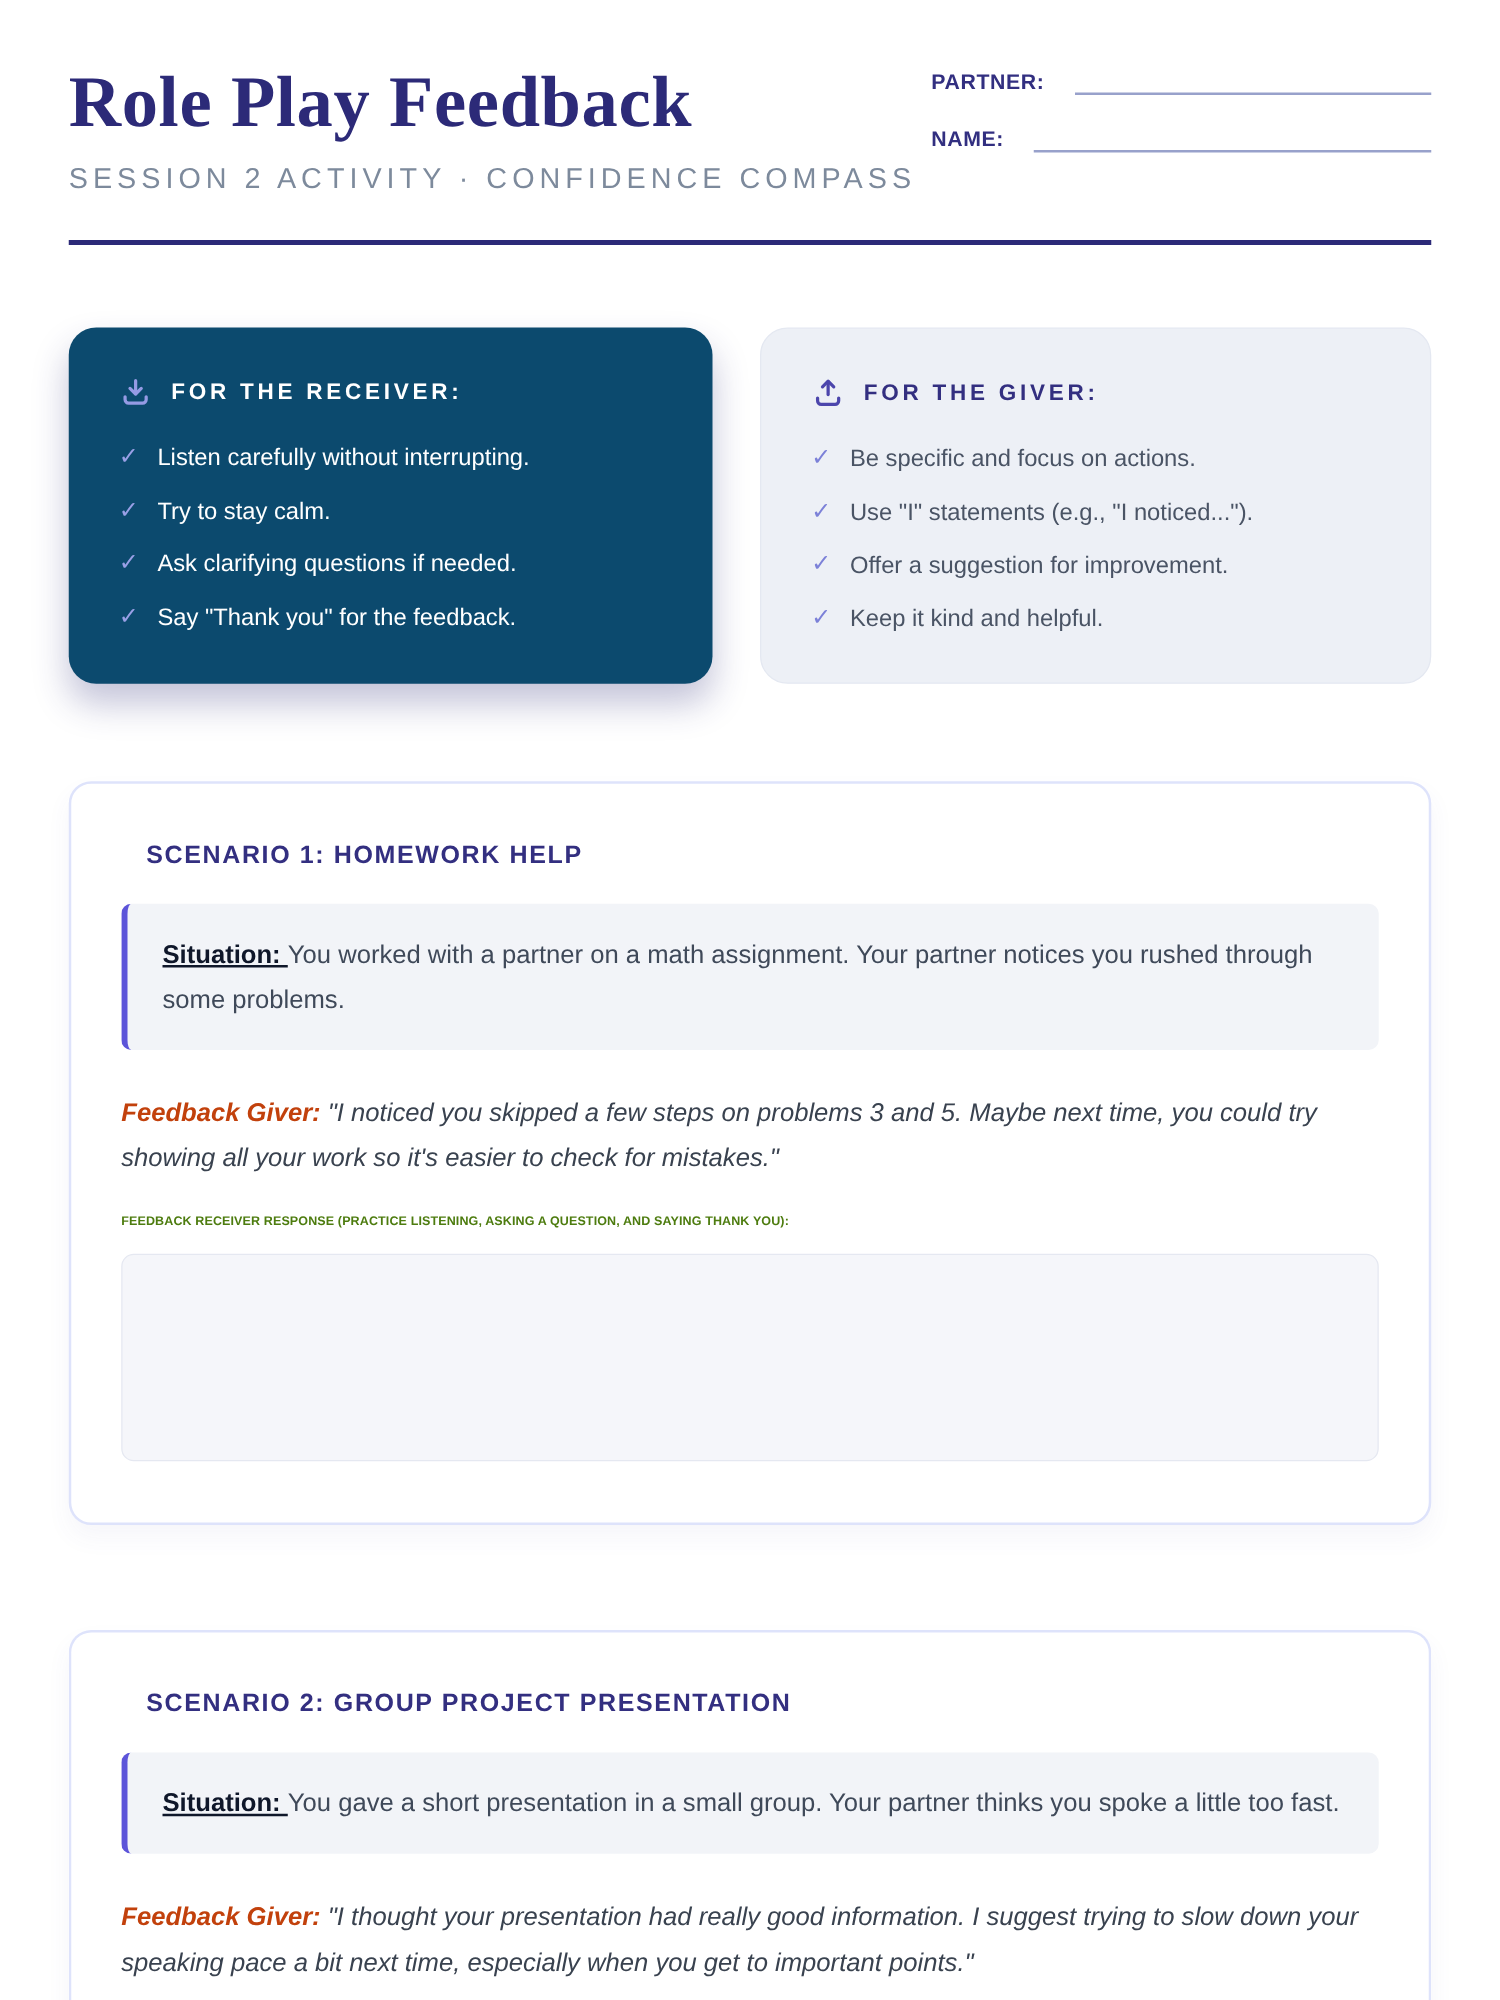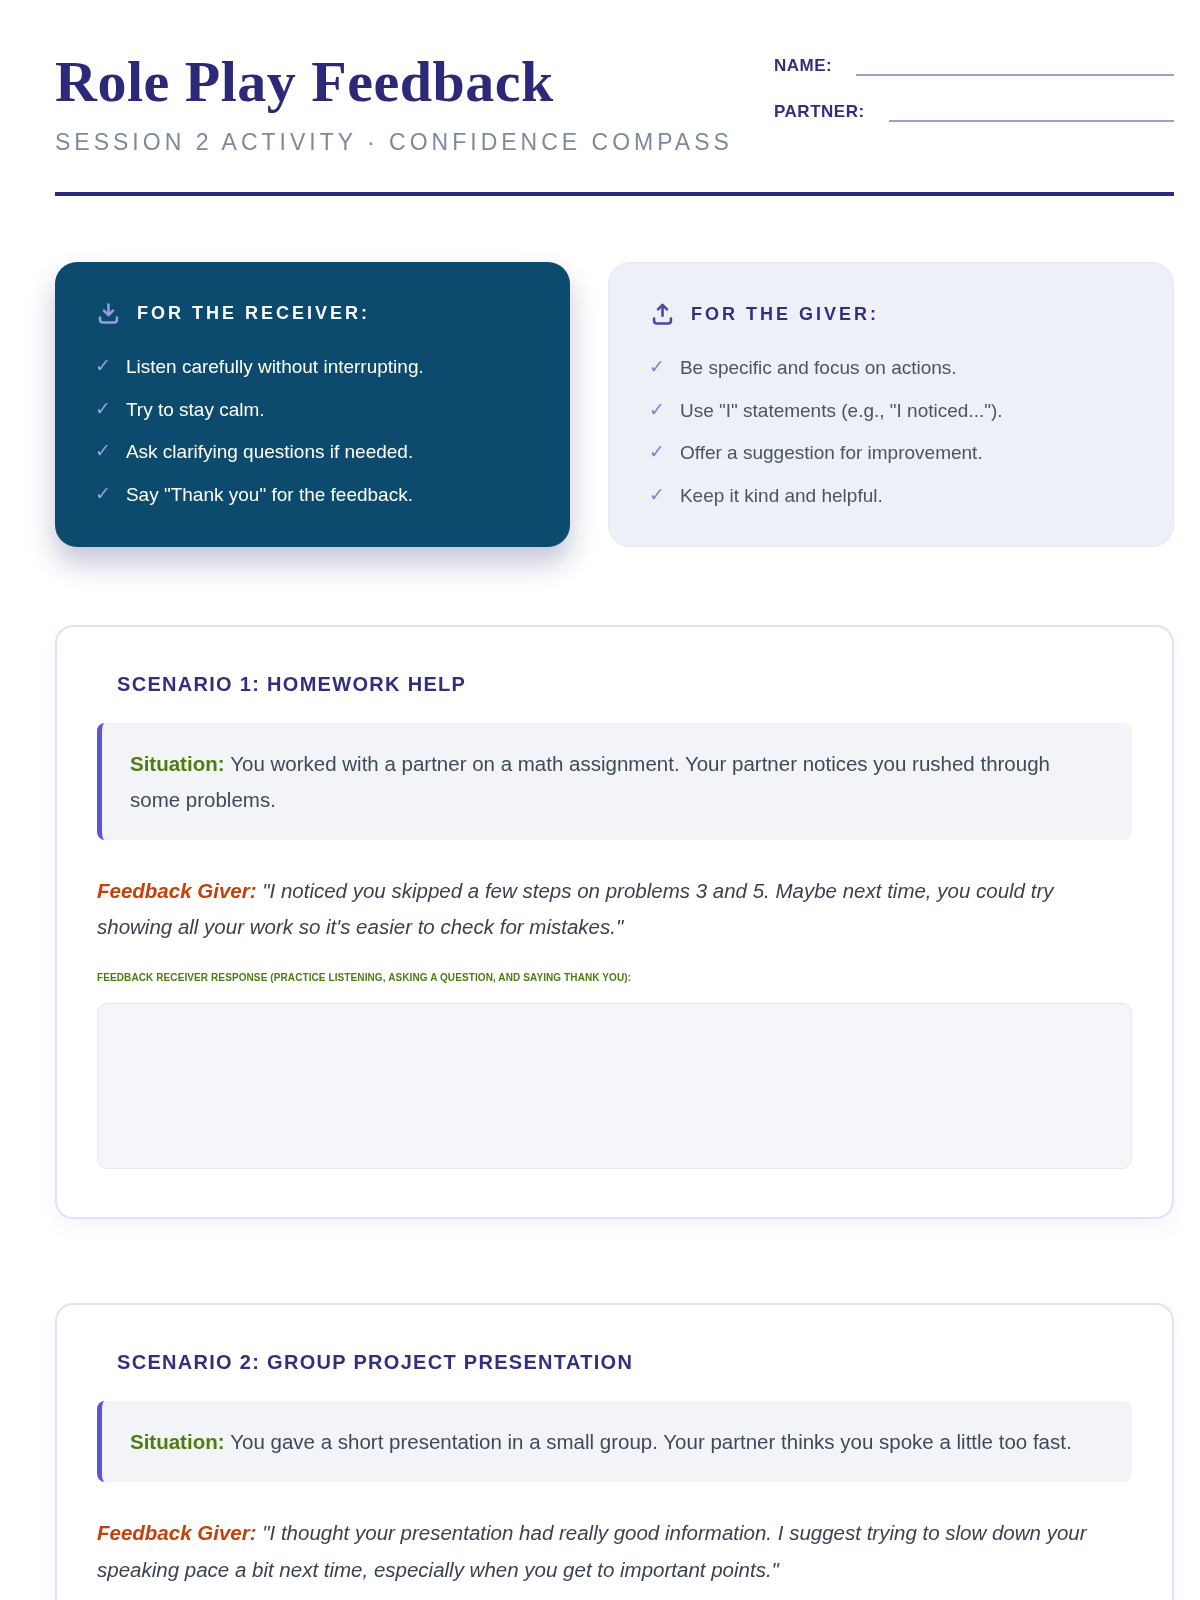--- a/index.html
+++ b/index.html
@@ -1,18 +1,18 @@
 <!DOCTYPE html>
 <html><head>
 <meta charset="utf-8">
 <style>
   * { margin: 0; padding: 0; box-sizing: border-box; }
   html, body { width: 1200px; height: 1600px; overflow: hidden; background: #ffffff; }
   body { font-family: "Liberation Sans", sans-serif; color: #3b4454; }
-  .page { width: 1200px; height: 1600px; padding: 52px 26px 0 55px; position: relative; }
+  .page { width: 1200px; height: 1600px; padding: 52px 55px 0 55px; position: relative; }
 
   
   .header-row { display: flex; align-items: flex-start; }
   .title-block { flex: 1; }
   .page-title {
     font-family: "Liberation Serif", serif;
     font-weight: 700; font-size: 58px; line-height: 1.05;
     color: #2c2a78; letter-spacing: 0.5px;
   }
   .page-subtitle {
@@ -55,21 +55,21 @@
     padding: 46px 40px 44px 40px;
     box-shadow: 0 10px 20px rgba(70, 80, 160, 0.05);
   }
   .scenario-card.cut-off { margin-top: 84px; min-height: 420px; border-bottom: none; border-radius: 18px 18px 0 0; }
   .scenario-heading { font-size: 20px; font-weight: 800; letter-spacing: 1.3px; color: #332f80; margin-left: 20px; }
   .situation-box {
     margin-top: 27px; background: #f2f4f8;
     border-left: 5px solid #5c54d9; border-radius: 8px;
     padding: 23px 28px; font-size: 20.5px; line-height: 1.72; color: #3f4959;
   }
-  .situation-label { font-weight: 700; color: #4d7c0f; }
+  .situation-label { font-weight: 700; color: #0f172a; text-decoration: underline; }
   .giver-para { margin-top: 33px; font-size: 20.5px; font-style: italic; line-height: 1.78; color: #39424f; }
   .giver-label { font-weight: 800; color: #c2410c; }
   .response-label { margin-top: 26px; font-size: 10px; font-weight: 800; color: #4d7c0f; letter-spacing: 0.1px; }
   .response-box {
     margin-top: 20px; height: 166px; width: 100%;
     background: #f5f6fa; border: 1.5px solid #e5e8f1; border-radius: 10px;
     resize: none; outline: none; font-family: "Liberation Sans", sans-serif;
     font-size: 18px; color: #3b4454; padding: 14px 18px;
   }
 </style>
@@ -78,25 +78,25 @@
 
 <div class="page">
 
   <div class="header-row">
     <div class="title-block">
       <div class="page-title">Role Play Feedback</div>
       <div class="page-subtitle">SESSION 2 ACTIVITY · CONFIDENCE COMPASS</div>
     </div>
     <div class="names-block">
       <div class="name-row">
-        <span class="name-label">NAME:</span>
+        <span class="name-label">PARTNER:</span>
         <span class="name-line"></span>
       </div>
       <div class="name-row">
-        <span class="name-label">PARTNER:</span>
+        <span class="name-label">NAME:</span>
         <span class="name-line"></span>
       </div>
     </div>
   </div>
   <hr class="header-rule">
 
   <div class="cards-row">
 
     <div class="card card-receiver">
       <div class="card-head">

